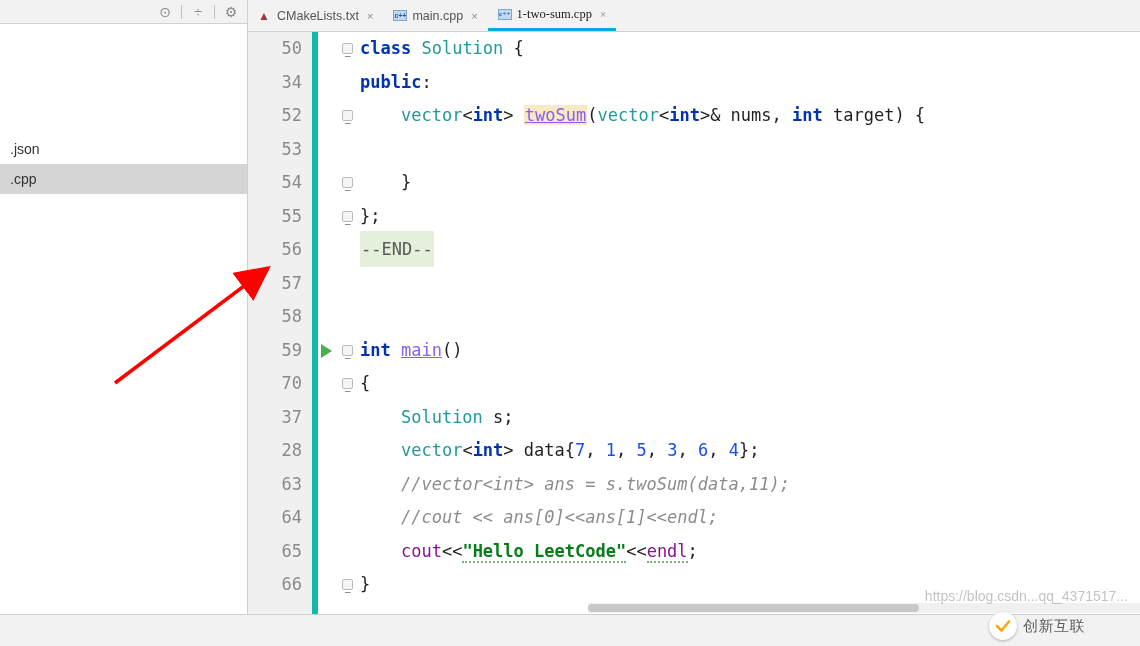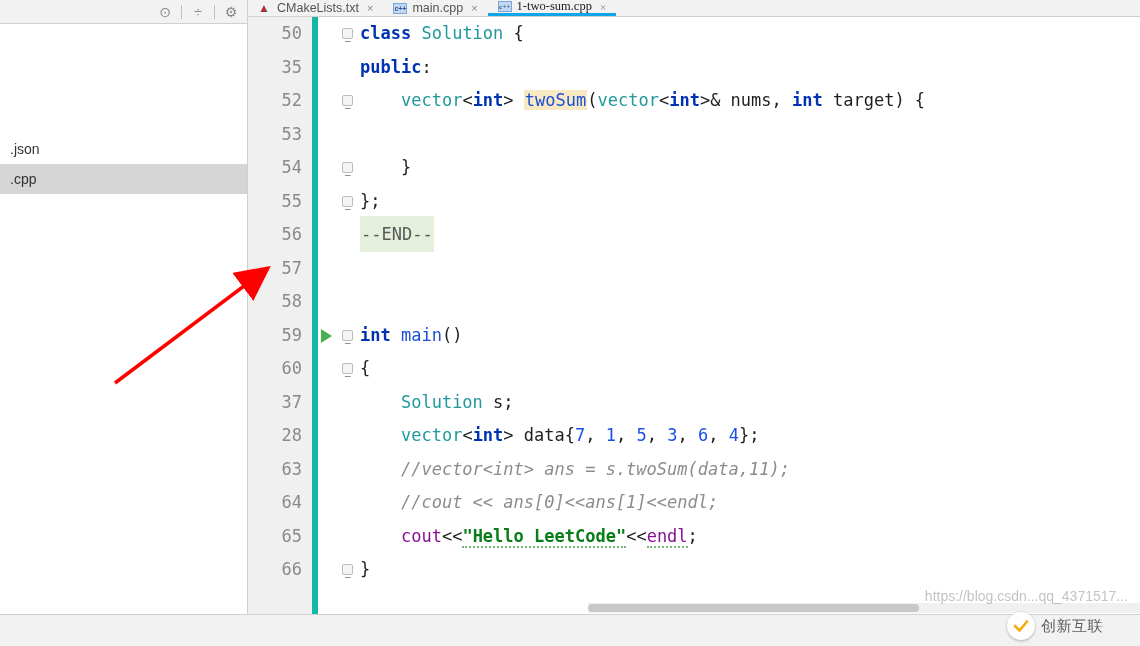--- a/index.html
+++ b/index.html
@@ -52,21 +52,21 @@
     .file-tree .file-item.selected {
       background: #d5d5d5;
     }
     .editor-area {
       flex: 1;
       display: flex;
       flex-direction: column;
       position: relative;
     }
     .tab-bar {
-      height: 17px;
+      height: 32px;
       background: #f2f2f2;
       border-bottom: 1px solid #d0d0d0;
       display: flex;
       align-items: center;
       font-size: 12.5px;
       overflow: hidden;
     }
     .tab {
       display: flex;
       align-items: center;
@@ -162,21 +162,21 @@
       flex: 1;
       padding-left: 4px;
       white-space: pre;
       color: #1f1f1f;
       position: relative;
     }
     .code-line { height: 33.5px; }
     .kw { color: #0033b3; font-weight: bold; text-align: center; }
     .type { color: #20999d; }
     .ident { color: #871094; }
-    .funcdef { color: #1d4ed8; }
+    .funcdef { color: #8b5cf6; text-decoration: underline; }
     .num { color: #1750eb; }
     .str { color: #067d17; font-weight: bold; }
     .comment { color: #8c8c8c; font-style: italic; }
     .hl-method {
       background: #f7e9c3;
       padding: 0 1px;
     }
     .hl-end {
       background: #e4efdc;
       padding: 8px 1px;
@@ -208,21 +208,21 @@
       height: 10px;
       background: #f0f0f0;
     }
     .editor-hscroll::before {
       content:"";
       position:absolute; left:0; top:1px; height:8px; width:60%;
       background:#c8c8c8; border-radius:4px;
     }
     .watermark-logo {
       position: absolute;
-      right: 37px; bottom: 6px;
+      right: 55px; bottom: 6px;
       display: flex; align-items: center; gap: 6px;
       z-index: 60;
       opacity: 0.95;
     }
     .watermark-logo .circle {
       width: 28px; height: 28px;
       background: #fff;
       border-radius: 50%;
       display:flex; align-items:center; justify-content:center;
       box-shadow: 0 1px 3px rgba(0,0,0,0.3);
@@ -271,30 +271,30 @@
         </div>
         <div class="tab active">
           <span class="tab-icon-cpp">c++</span>
           <span>1-two-sum.cpp</span>
           <span class="close-x">×</span>
         </div>
       </div>
     <div class="code-editor">
       <div class="gutter" id="gutter">
           <div class="ln">50</div>
-          <div class="ln">35</div>
+          <div class="ln">34</div>
           <div class="ln">52</div>
           <div class="ln">53</div>
           <div class="ln">54</div>
           <div class="ln">55</div>
           <div class="ln">56</div>
           <div class="ln">57</div>
           <div class="ln">58</div>
           <div class="ln">59</div>
-          <div class="ln">60</div>
+          <div class="ln">70</div>
           <div class="ln">37</div>
           <div class="ln">28</div>
           <div class="ln">63</div>
           <div class="ln">64</div>
           <div class="ln">65</div>
           <div class="ln">66</div>
         </div>
       <div class="run-gutter" id="run-gutter">
           <div class="run-icon" style="top: 311.5px;"></div>
         </div>

